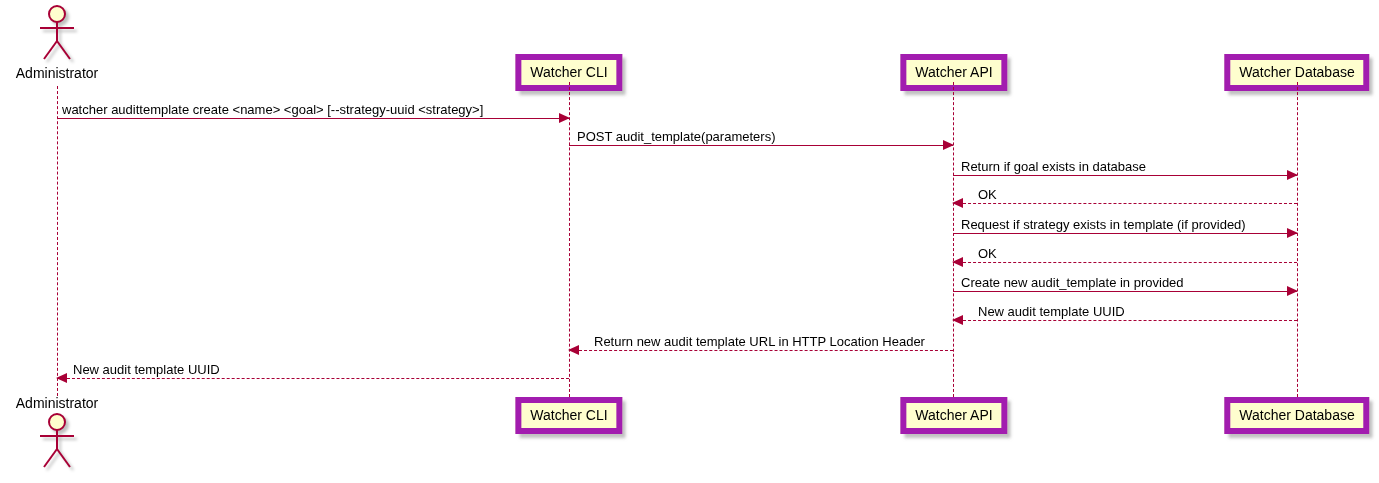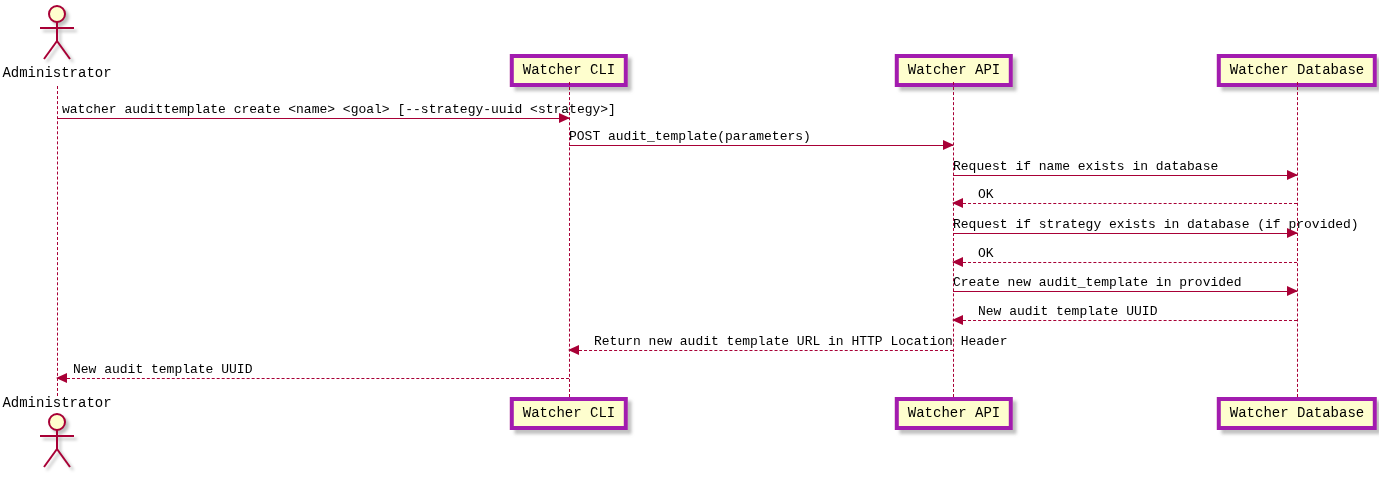--- a/index.html
+++ b/index.html
@@ -1,29 +1,29 @@
 <!DOCTYPE html>
 <html><head>
 <meta charset="utf-8">
 <style>
   html,body{margin:0;padding:0;background:#ffffff;}
   #canvas{
     position:relative;
     width:1379px;height:483px;
     background:#ffffff;
-    font-family:Liberation Mono, monospace;
+    font-family:Liberation Sans, sans-serif;
     color:#000;
     overflow:hidden;
   }
   
   .pbox{
     position:absolute;
     transform:translateX(-50%);
     background:#FEFECE;
-    border:4px solid #a21caf;
+    border:6px solid #a21caf;
     box-shadow:4px 4px 3px rgba(140,140,140,0.55);
     padding:4px 9px 5px 9px;
     font-size:14px;
     line-height:16px;
     white-space:nowrap;
     text-align:center;
   }
   
   .actor-label{
     position:absolute;
@@ -51,21 +51,21 @@
   .msg.solid{border-top:1px solid #A80036;}
   .msg.dashed{border-top:1px dashed #A80036;}
   .msg-label{
     position:absolute;
     bottom:2px;
     font-size:13px;
     line-height:15px;
     white-space:nowrap;
     color:#000;
   }
-  .msg.fwd .msg-label{left:0;}
+  .msg.fwd .msg-label{left:8px;}
   .msg.ret .msg-label{left:25px;}
   .ah{
     position:absolute;
     width:0;height:0;
     top:-6px;
     border-top:5px solid transparent;
     border-bottom:5px solid transparent;
   }
   .ah.right{right:-1px;border-left:11px solid #A80036;}
   .ah.left{left:-1px;border-right:11px solid #A80036;}
@@ -99,31 +99,31 @@
     <span class="msg-label" style="left:5px">watcher audittemplate create &lt;name&gt; &lt;goal&gt; [--strategy-uuid &lt;strategy&gt;]</span>
     <span class="ah right"></span>
   </div>
 
   <div class="msg solid fwd" style="left:569px;top:145px;width:384px">
     <span class="msg-label">POST audit_template(parameters)</span>
     <span class="ah right"></span>
   </div>
 
   <div class="msg solid fwd" style="left:953px;top:175px;width:344px">
-    <span class="msg-label">Request if name exists in database</span>
+    <span class="msg-label">Return if goal exists in database</span>
     <span class="ah right"></span>
   </div>
 
   <div class="msg dashed ret" style="left:953px;top:203px;width:344px">
     <span class="msg-label">OK</span>
     <span class="ah left"></span>
   </div>
 
   <div class="msg solid fwd" style="left:953px;top:233px;width:344px">
-    <span class="msg-label">Request if strategy exists in database (if provided)</span>
+    <span class="msg-label">Request if strategy exists in template (if provided)</span>
     <span class="ah right"></span>
   </div>
 
   <div class="msg dashed ret" style="left:953px;top:262px;width:344px">
     <span class="msg-label">OK</span>
     <span class="ah left"></span>
   </div>
 
   <div class="msg solid fwd" style="left:953px;top:291px;width:344px">
     <span class="msg-label">Create new audit_template in provided</span>

